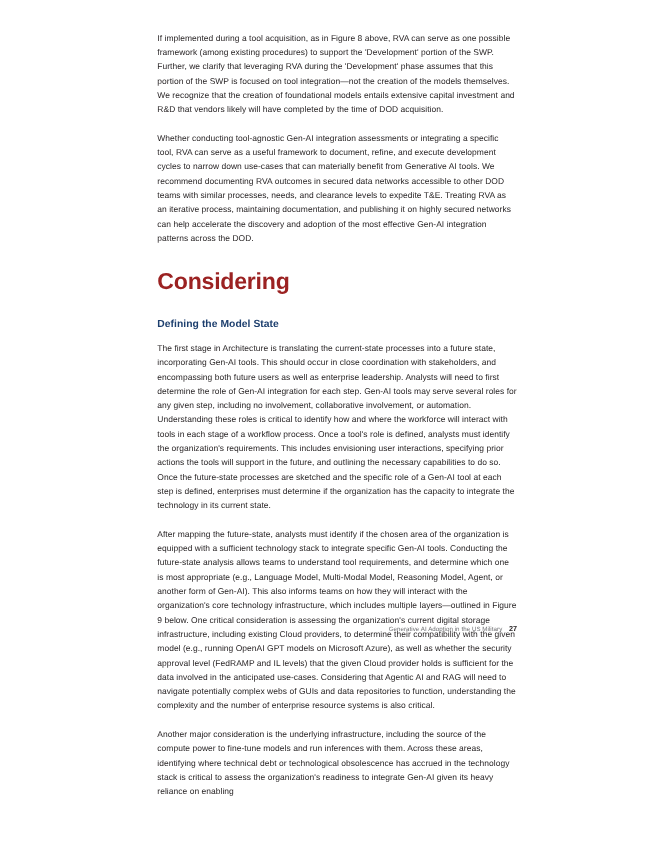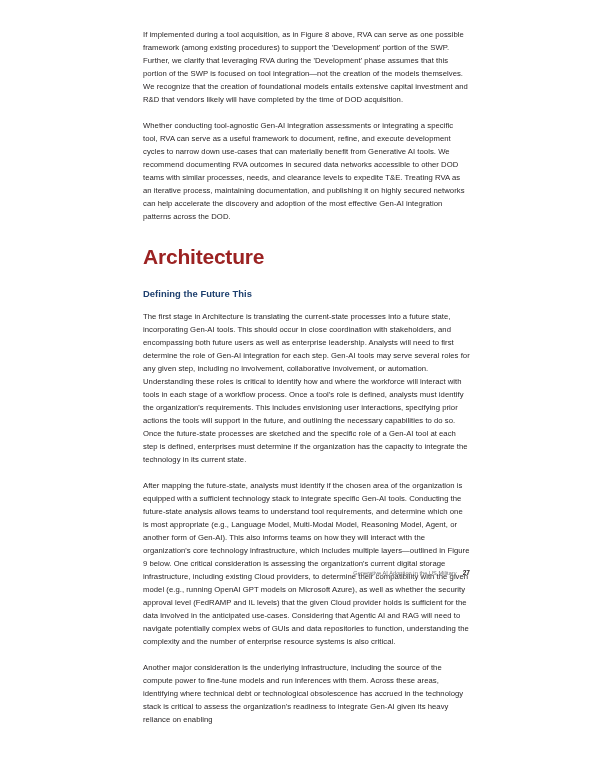--- a/index.html
+++ b/index.html
@@ -81,24 +81,24 @@
 </style>
 </head>
 <body>
 
 <div class="page">
 
   <p class="body-text">If implemented during a tool acquisition, as in Figure 8 above, RVA can serve as one possible framework (among existing procedures) to support the 'Development' portion of the SWP. Further, we clarify that leveraging RVA during the 'Development' phase assumes that this portion of the SWP is focused on tool integration—not the creation of the models themselves. We recognize that the creation of foundational models entails extensive capital investment and R&amp;D that vendors likely will have completed by the time of DOD acquisition.</p>
 
   <p class="body-text">Whether conducting tool-agnostic Gen-AI integration assessments or integrating a specific tool, RVA can serve as a useful framework to document, refine, and execute development cycles to narrow down use-cases that can materially benefit from Generative AI tools. We recommend documenting RVA outcomes in secured data networks accessible to other DOD teams with similar processes, needs, and clearance levels to expedite T&amp;E. Treating RVA as an iterative process, maintaining documentation, and publishing it on highly secured networks can help accelerate the discovery and adoption of the most effective Gen-AI integration patterns across the DOD.</p>
 
-  <h1 class="section-title">Architecture</h1>
+  <h1 class="section-title">Considering</h1>
 
 
-  <h2 class="sub-title">Defining the Future This</h2>
+  <h2 class="sub-title">Defining the Model State</h2>
 
   <p class="body-text">The first stage in Architecture is translating the current-state processes into a future state, incorporating Gen-AI tools. This should occur in close coordination with stakeholders, and encompassing both future users as well as enterprise leadership. Analysts will need to first determine the role of Gen-AI integration for each step. Gen-AI tools may serve several roles for any given step, including no involvement, collaborative involvement, or automation. Understanding these roles is critical to identify how and where the workforce will interact with tools in each stage of a workflow process. Once a tool's role is defined, analysts must identify the organization's requirements. This includes envisioning user interactions, specifying prior actions the tools will support in the future, and outlining the necessary capabilities to do so. Once the future-state processes are sketched and the specific role of a Gen-AI tool at each step is defined, enterprises must determine if the organization has the capacity to integrate the technology in its current state.</p>
 
 
   <p class="body-text">After mapping the future-state, analysts must identify if the chosen area of the organization is equipped with a sufficient technology stack to integrate specific Gen-AI tools. Conducting the future-state analysis allows teams to understand tool requirements, and determine which one is most appropriate (e.g., Language Model, Multi-Modal Model, Reasoning Model, Agent, or another form of Gen-AI). This also informs teams on how they will interact with the organization's core technology infrastructure, which includes multiple layers—outlined in Figure 9 below. One critical consideration is assessing the organization's current digital storage infrastructure, including existing Cloud providers, to determine their compatibility with the given model (e.g., running OpenAI GPT models on Microsoft Azure), as well as whether the security approval level (FedRAMP and IL levels) that the given Cloud provider holds is sufficient for the data involved in the anticipated use-cases. Considering that Agentic AI and RAG will need to navigate potentially complex webs of GUIs and data repositories to function, understanding the complexity and the number of enterprise resource systems is also critical.</p>
 
   <p class="body-text">Another major consideration is the underlying infrastructure, including the source of the compute power to fine-tune models and run inferences with them. Across these areas, identifying where technical debt or technological obsolescence has accrued in the technology stack is critical to assess the organization's readiness to integrate Gen-AI given its heavy reliance on enabling</p>
 
   <div class="footer">
     <span class="footer-label">Generative AI Adoption in the US Military</span>

